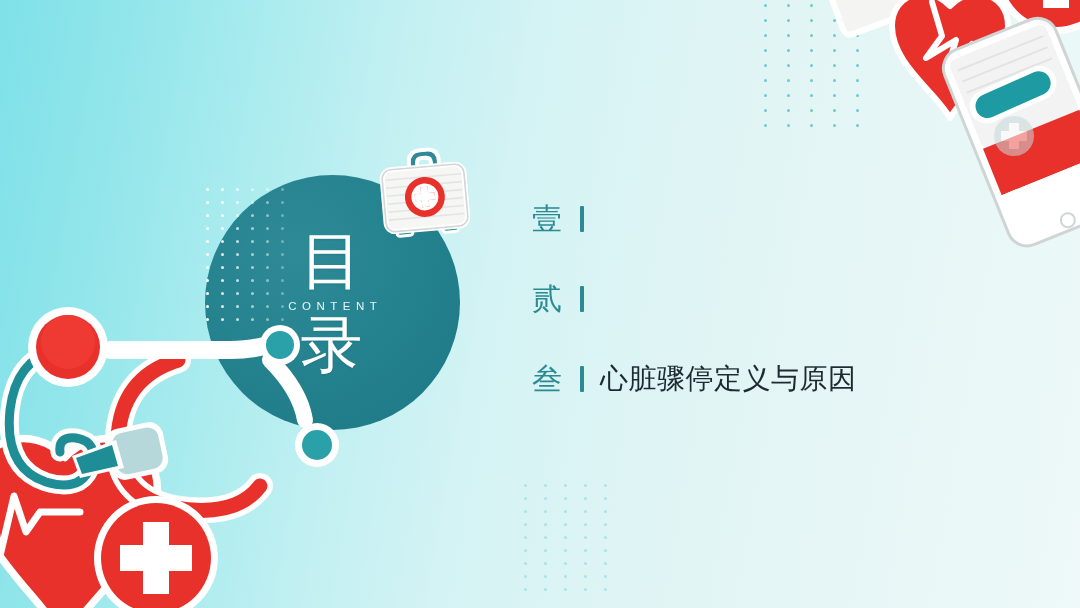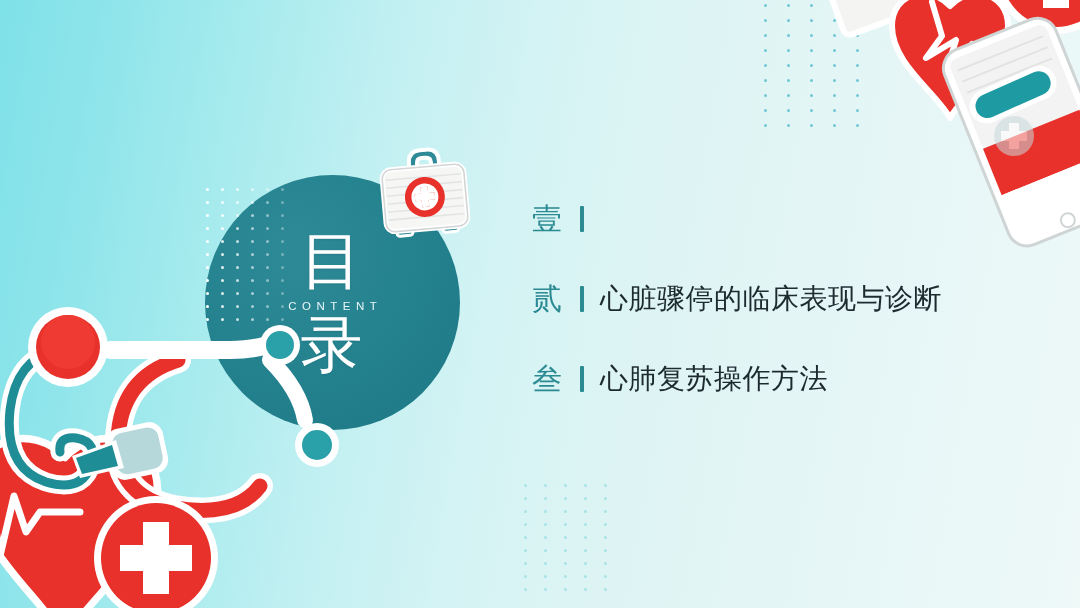--- a/index.html
+++ b/index.html
@@ -439,24 +439,23 @@
   <div class="toc">
 
     <div class="toc-row">
       <span class="toc-num">壹</span>
       <span class="toc-bar"></span>
     </div>
 
     <div class="toc-row">
       <span class="toc-num">贰</span>
       <span class="toc-bar"></span>
-      <span class="toc-label">心脏骤停的临床表现与诊断</span>
     </div>
 
     <div class="toc-row">
       <span class="toc-num">叁</span>
       <span class="toc-bar"></span>
-      <span class="toc-label">心肺复苏操作方法</span>
+      <span class="toc-label">心脏骤停定义与原因</span>
     </div>
 
   </div>
 
 </div>
 
 </body></html>

